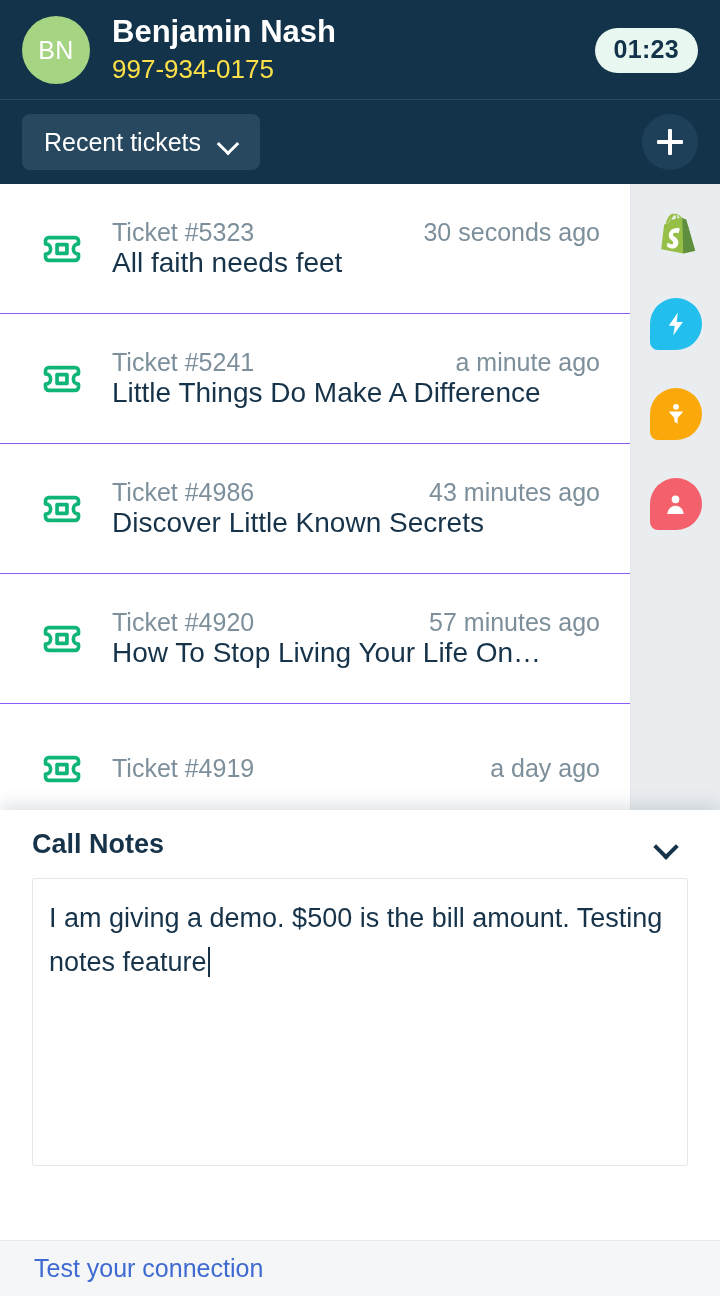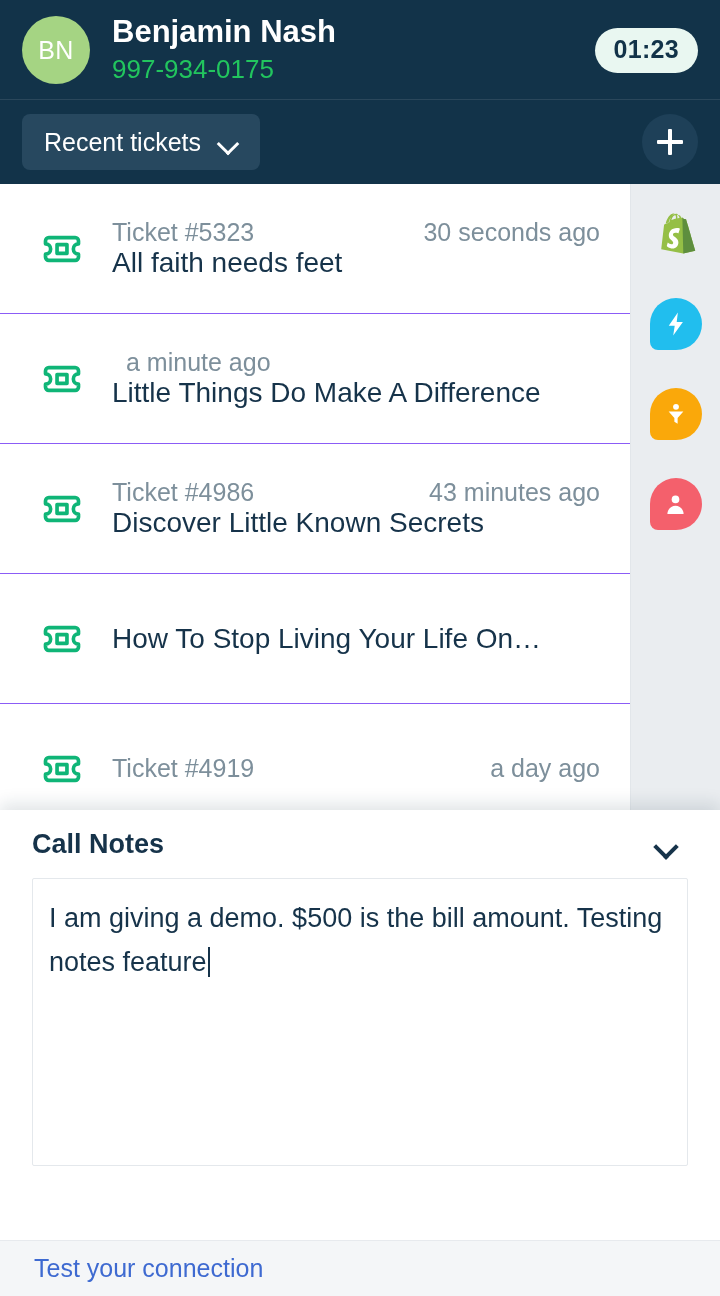--- a/index.html
+++ b/index.html
@@ -57,21 +57,21 @@
     min-width: 0;
   }
   .caller-name {
     color: #ffffff;
     font-size: 31px;
     font-weight: bold;
     line-height: 1.12;
     white-space: nowrap;
   }
   .caller-phone {
-    color: #22c55e;
+    color: #fde047;
     font-size: 26px;
     line-height: 1.2;
     margin-top: 4px;
     white-space: nowrap;
   }
   .call-timer {
     flex: none;
     background: #e9f7f1;
     color: #123349;
     font-size: 25px;
@@ -416,39 +416,43 @@
               <span class="ticket-id">Ticket #5323</span>
               <span class="ticket-time">30 seconds ago</span>
             </span><span class="ticket-title">All faith needs feet</span></span>
         </div>
         <div class="ticket-row">
           <span class="ticket-icon"><svg viewBox="0 0 24 24" fill="none" width="44" height="44">
   <path d="M3 7.6c0-1 .8-1.8 1.8-1.8h14.4c1 0 1.8.8 1.8 1.8v1.6a2.8 2.8 0 0 0 0 5.6v1.6c0 1-.8 1.8-1.8 1.8H4.8c-1 0-1.8-.8-1.8-1.8v-1.6a2.8 2.8 0 0 0 0-5.6V7.6z" stroke="#0fb577" stroke-width="2" stroke-linejoin="round"></path>
   <rect x="9.3" y="9.6" width="5.4" height="4.8" stroke="#0fb577" stroke-width="2" stroke-linejoin="round"></rect>
 </svg></span>
           <span class="ticket-body"><span class="ticket-meta">
+              <span class="ticket-id">Ticket #5241</span>
               <span class="ticket-time">a minute ago</span>
             </span><span class="ticket-title">Little Things Do Make A Difference</span></span>
         </div>
         <div class="ticket-row">
           <span class="ticket-icon"><svg viewBox="0 0 24 24" fill="none" width="44" height="44">
   <path d="M3 7.6c0-1 .8-1.8 1.8-1.8h14.4c1 0 1.8.8 1.8 1.8v1.6a2.8 2.8 0 0 0 0 5.6v1.6c0 1-.8 1.8-1.8 1.8H4.8c-1 0-1.8-.8-1.8-1.8v-1.6a2.8 2.8 0 0 0 0-5.6V7.6z" stroke="#0fb577" stroke-width="2" stroke-linejoin="round"></path>
   <rect x="9.3" y="9.6" width="5.4" height="4.8" stroke="#0fb577" stroke-width="2" stroke-linejoin="round"></rect>
 </svg></span>
           <span class="ticket-body"><span class="ticket-meta">
               <span class="ticket-id">Ticket #4986</span>
               <span class="ticket-time">43 minutes ago</span>
             </span><span class="ticket-title">Discover Little Known Secrets</span></span>
         </div>
         <div class="ticket-row">
           <span class="ticket-icon"><svg viewBox="0 0 24 24" fill="none" width="44" height="44">
   <path d="M3 7.6c0-1 .8-1.8 1.8-1.8h14.4c1 0 1.8.8 1.8 1.8v1.6a2.8 2.8 0 0 0 0 5.6v1.6c0 1-.8 1.8-1.8 1.8H4.8c-1 0-1.8-.8-1.8-1.8v-1.6a2.8 2.8 0 0 0 0-5.6V7.6z" stroke="#0fb577" stroke-width="2" stroke-linejoin="round"></path>
   <rect x="9.3" y="9.6" width="5.4" height="4.8" stroke="#0fb577" stroke-width="2" stroke-linejoin="round"></rect>
 </svg></span>
-          <span class="ticket-body"><span class="ticket-title">How To Stop Living Your Life On…</span></span>
+          <span class="ticket-body"><span class="ticket-meta">
+              <span class="ticket-id">Ticket #4920</span>
+              <span class="ticket-time">57 minutes ago</span>
+            </span><span class="ticket-title">How To Stop Living Your Life On…</span></span>
         </div>
         <div class="ticket-row">
           <span class="ticket-icon"><svg viewBox="0 0 24 24" fill="none" width="44" height="44">
   <path d="M3 7.6c0-1 .8-1.8 1.8-1.8h14.4c1 0 1.8.8 1.8 1.8v1.6a2.8 2.8 0 0 0 0 5.6v1.6c0 1-.8 1.8-1.8 1.8H4.8c-1 0-1.8-.8-1.8-1.8v-1.6a2.8 2.8 0 0 0 0-5.6V7.6z" stroke="#0fb577" stroke-width="2" stroke-linejoin="round"></path>
   <rect x="9.3" y="9.6" width="5.4" height="4.8" stroke="#0fb577" stroke-width="2" stroke-linejoin="round"></rect>
 </svg></span>
           <span class="ticket-body"><span class="ticket-meta">
               <span class="ticket-id">Ticket #4919</span>
               <span class="ticket-time">a day ago</span>
             </span><span class="ticket-title"></span></span>

